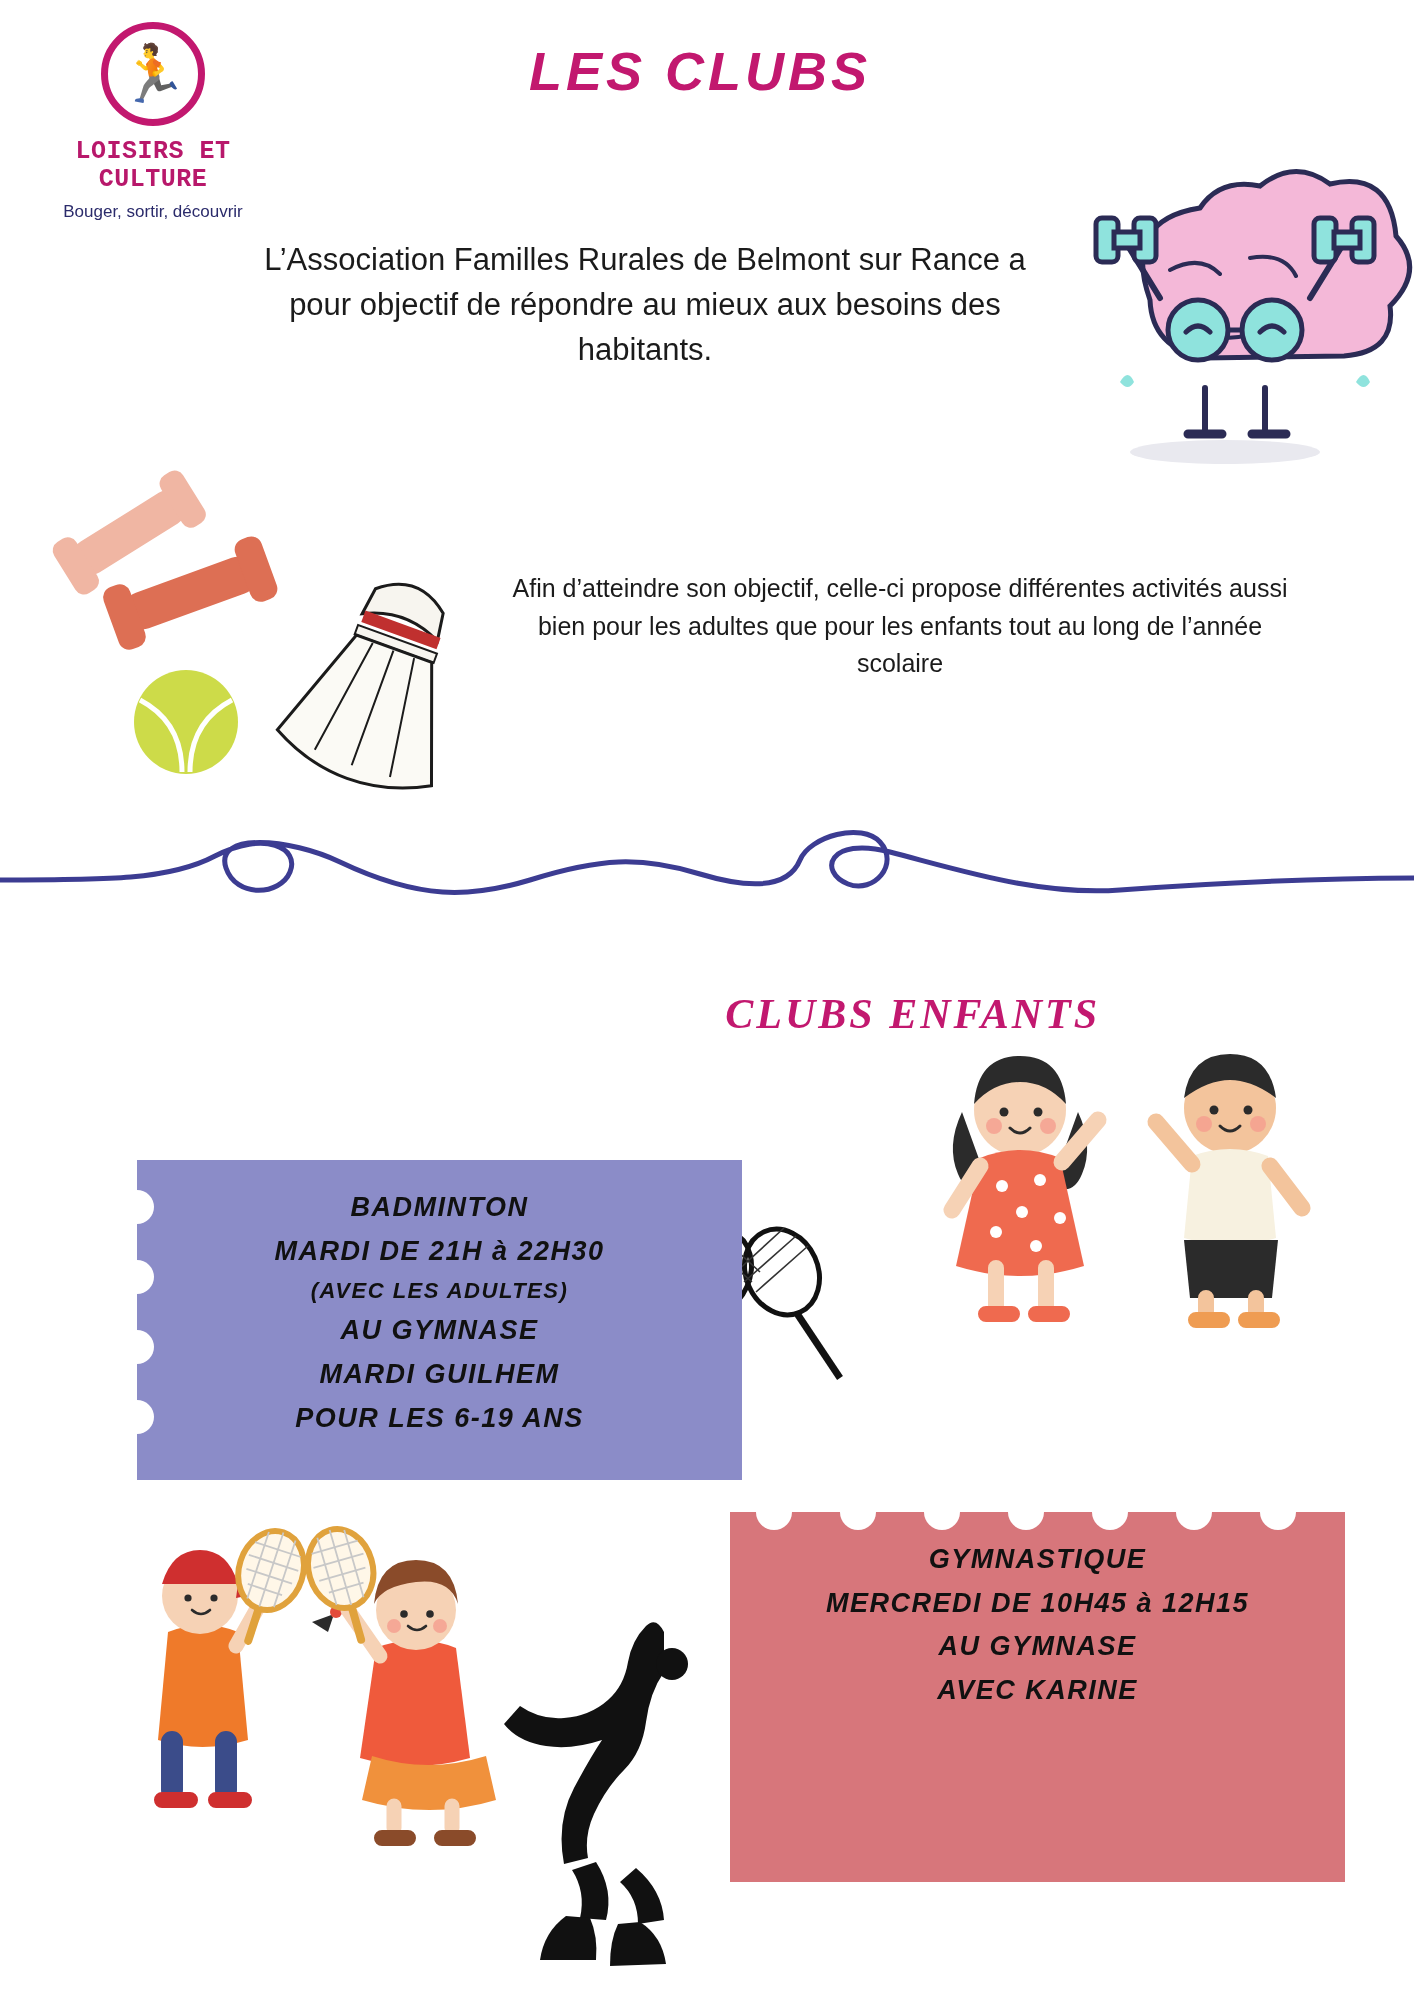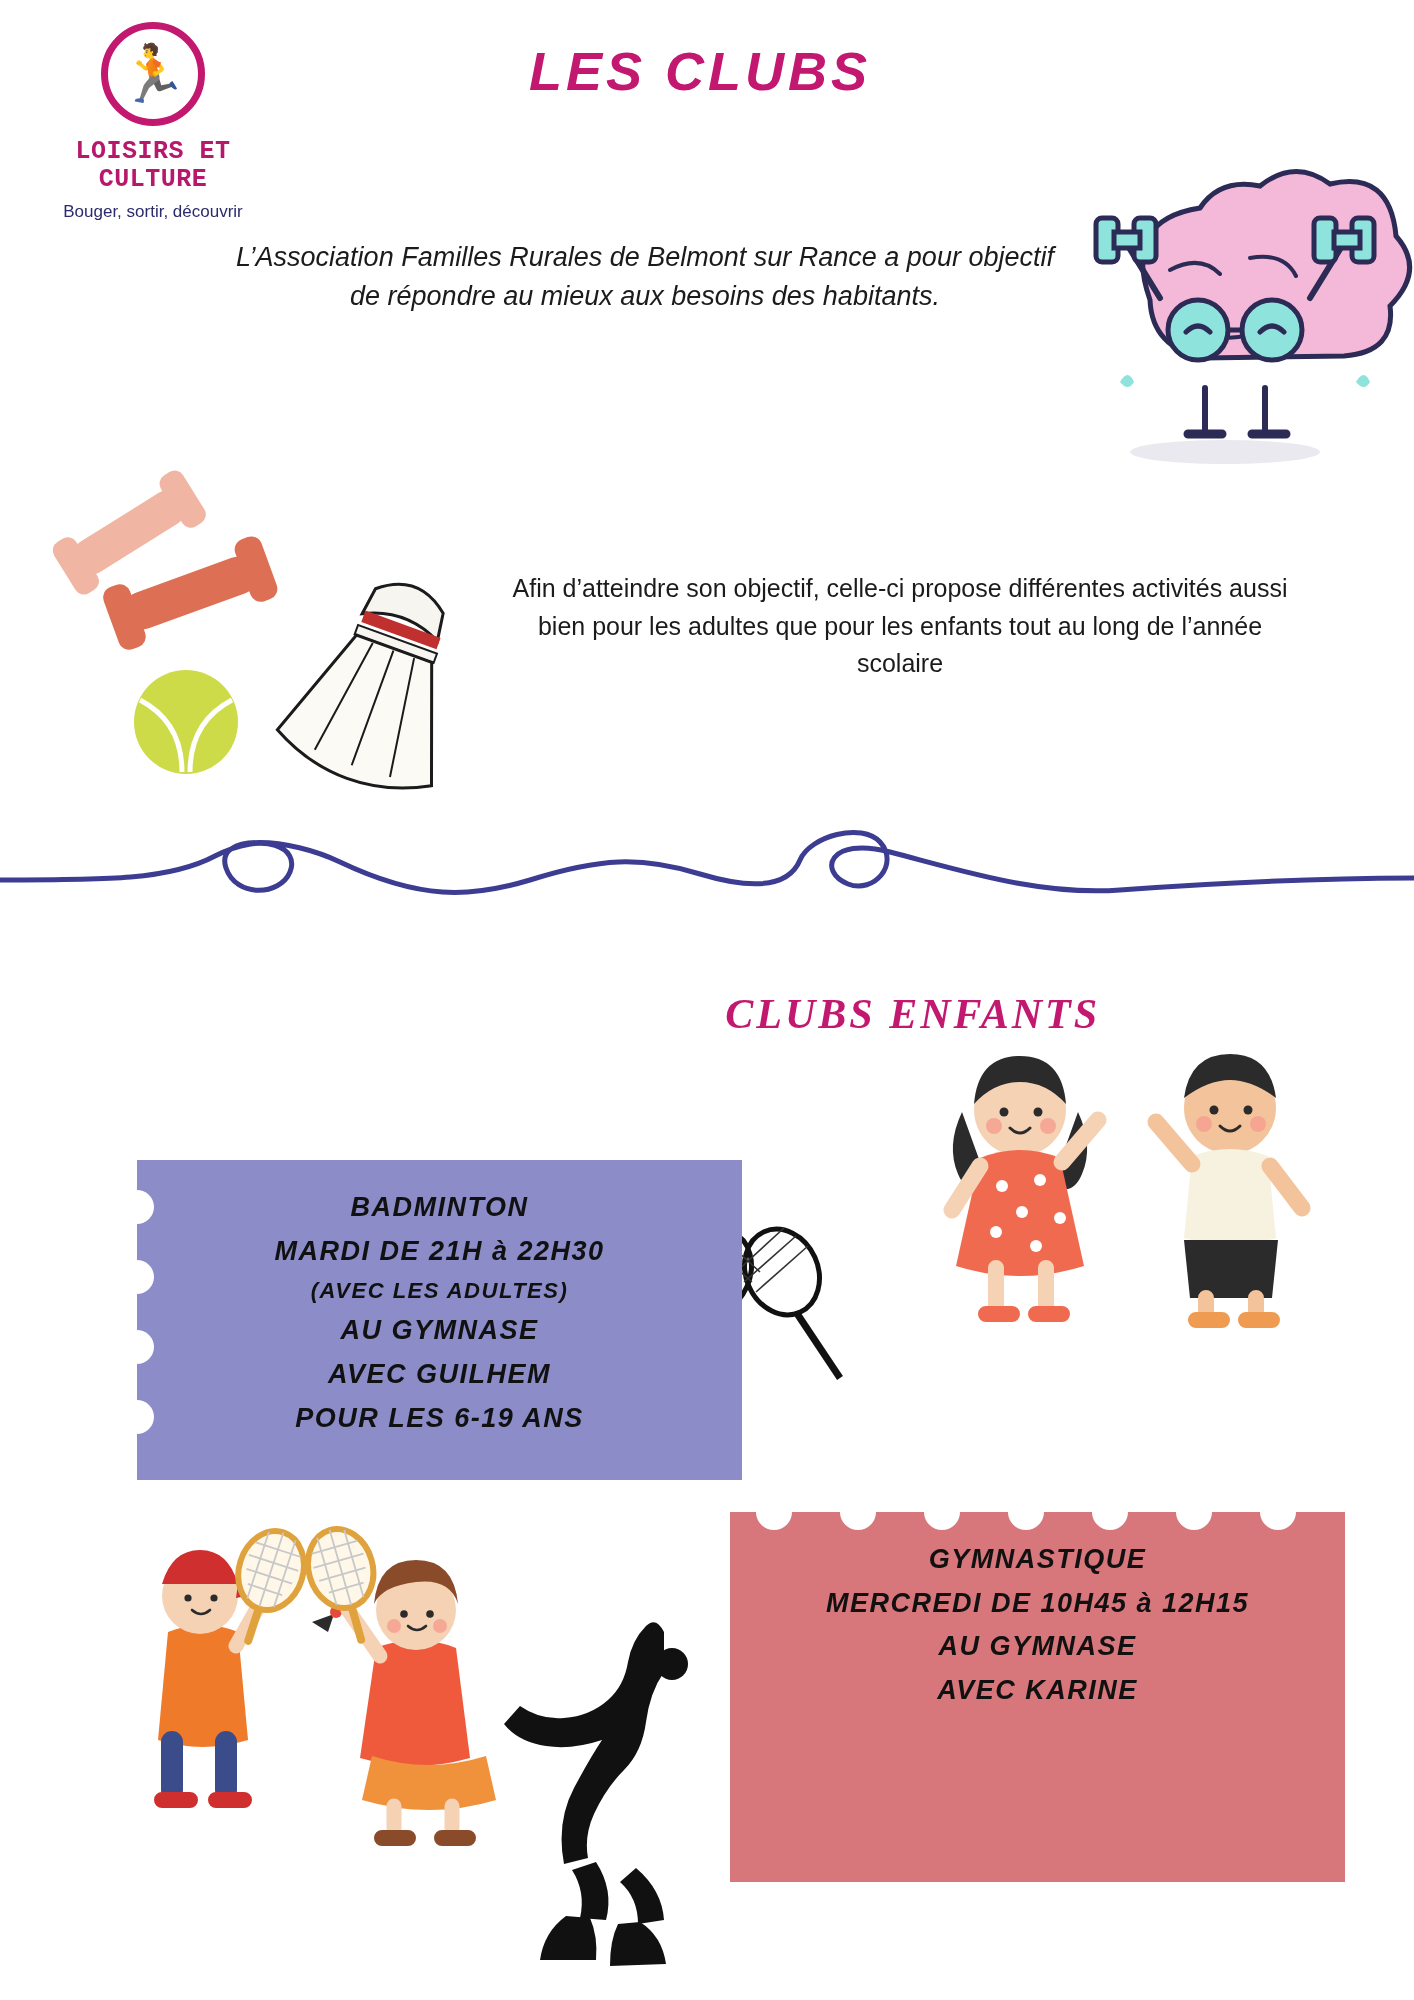--- a/index.html
+++ b/index.html
@@ -85,24 +85,23 @@
     font-family: Liberation Serif, serif;
   }
 
   
   .intro-1 {
     position: absolute;
     left: 230px;
     top: 238px;
     width: 830px;
     text-align: center;
-    font-size: 27px;
+    font-size: 31px;
     line-height: 1.45;
     color: #1b1b1b;
-    font-style: italic;
   }
   .intro-2 {
     position: absolute;
     left: 500px;
     top: 570px;
     width: 800px;
     text-align: center;
     font-size: 25px;
     line-height: 1.5;
     color: #1b1b1b;
@@ -353,21 +352,21 @@
 
 <div class="card card-badminton">
   <span class="notch notch-left" style="top:30px;"></span>
   <span class="notch notch-left" style="top:100px;"></span>
   <span class="notch notch-left" style="top:170px;"></span>
   <span class="notch notch-left" style="top:240px;"></span>
   <span class="line">BADMINTON</span>
   <span class="line">MARDI DE 21H à 22H30</span>
   <span class="line line-small">(AVEC LES ADULTES)</span>
   <span class="line">AU GYMNASE</span>
-  <span class="line">AVEC GUILHEM</span>
+  <span class="line">MARDI GUILHEM</span>
   <span class="line">POUR LES 6-19 ANS</span>
 </div>
 
 <div class="card card-gym">
   <span class="notch notch-top" style="left:26px;"></span>
   <span class="notch notch-top" style="left:110px;"></span>
   <span class="notch notch-top" style="left:194px;"></span>
   <span class="notch notch-top" style="left:278px;"></span>
   <span class="notch notch-top" style="left:362px;"></span>
   <span class="notch notch-top" style="left:446px;"></span>

